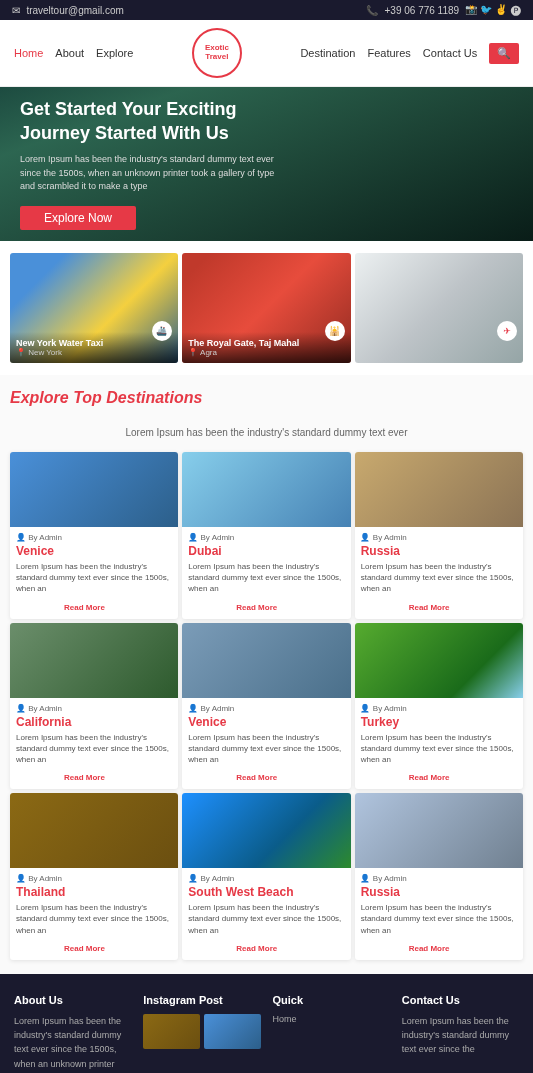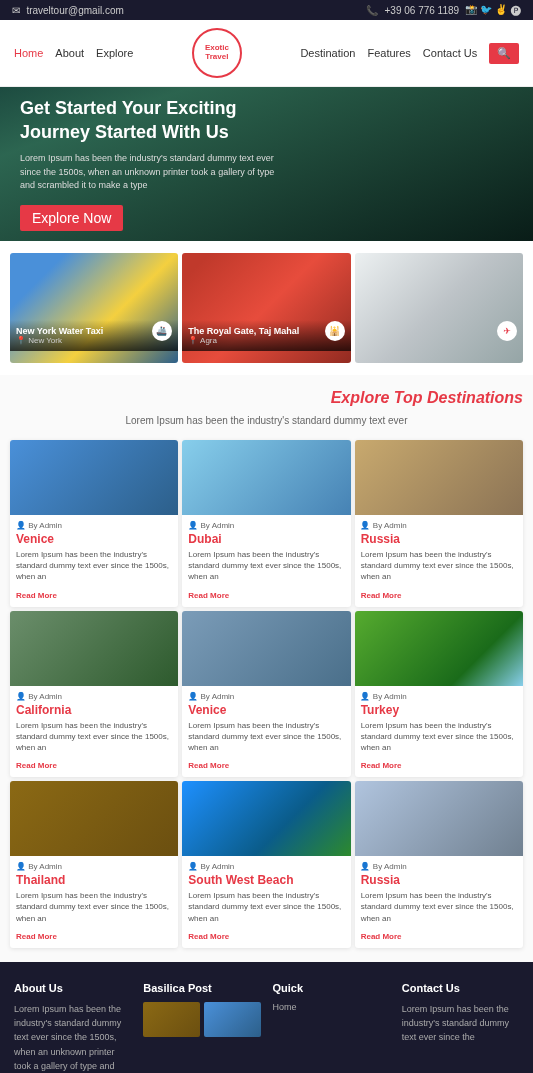--- a/index.html
+++ b/index.html
@@ -54,67 +54,67 @@
     .hero-bg {
       position: absolute; top: 0; left: 0; right: 0; bottom: 0;
       background: linear-gradient(160deg, #1a4a3a 0%, #2d6a4f 20%, #1b4332 60%, #081c15 100%);
       opacity: 0.85;
     }
     .hero-content { position: relative; z-index: 2; color: #fff; max-width: 260px; }
     .hero-content h1 { font-size: 18px; font-weight: bold; line-height: 1.3; margin-bottom: 8px; }
     .hero-content p { font-size: 9px; color: #ddd; line-height: 1.5; margin-bottom: 12px; }
     .explore-btn {
       background: #e63946; color: #fff; border: none;
-      padding: 5px 12px; font-size: 14px; cursor: pointer; border-radius: 2px;
+      padding: 5px 24px; font-size: 12px; cursor: pointer; border-radius: 2px;
     }
 
     
     .featured {
       display: flex; gap: 4px;
       padding: 12px 10px;
       background: #fff;
     }
     .feat-card {
       flex: 1; position: relative; overflow: hidden; border-radius: 3px;
       height: 110px;
     }
     .feat-card .feat-bg {
       width: 100%; height: 100%;
       object-fit: cover;
     }
     .feat-overlay {
-      position: absolute; bottom: 12px; left: 0; right: 0;
+      position: absolute; bottom: 0; left: 0; right: 0;
       background: linear-gradient(transparent, rgba(0,0,0,0.7));
       padding: 6px;
     }
     .feat-overlay .place-name { color: #fff; font-size: 9px; font-weight: bold; }
     .feat-overlay .place-loc { color: #ccc; font-size: 8px; }
     .feat-icon {
       position: absolute; bottom: 22px; right: 6px;
       width: 20px; height: 20px; border-radius: 50%;
       background: #fff; display: flex; align-items: center; justify-content: center;
       font-size: 9px; color: #e63946;
     }
 
     
     .destinations { padding: 14px 10px; background: #fafafa; }
-    .section-title { text-align: right; font-size: 16px; color: #e63946; font-style: italic; margin-bottom: 8px; }
+    .section-title { text-align: left; font-size: 16px; color: #e63946; font-style: italic; margin-bottom: 20px; }
     .section-subtitle { text-align: center; font-size: 10px; color: #666; margin-bottom: 14px; }
 
     .dest-grid { display: grid; grid-template-columns: repeat(3, 1fr); gap: 4px; }
     .dest-card { background: #fff; border-radius: 3px; overflow: hidden; box-shadow: 0 1px 4px rgba(0,0,0,0.1); }
     .dest-img {
       width: 100%; height: 75px;
       object-fit: cover;
     }
     .dest-body { padding: 6px; }
     .dest-meta { font-size: 8px; color: #666; margin-bottom: 2px; }
     .dest-title { font-size: 12px; font-weight: bold; color: #e63946; margin-bottom: 3px; }
     .dest-desc { font-size: 8px; color: #555; line-height: 1.4; margin-bottom: 4px; }
-    .read-more { font-size: 8px; color: #e63946; text-decoration: none; font-weight: bold; }
+    .read-more { font-size: 8px; color: #e63946; text-decoration: none; font-weight: bold; margin-left: 48px; }
 
     
     .img-venice { background: linear-gradient(135deg, #4a90d9 0%, #2c5f8a 100%); }
     .img-dubai { background: linear-gradient(135deg, #87ceeb 0%, #4682b4 100%); }
     .img-russia { background: linear-gradient(135deg, #c8a96e 0%, #8b7355 100%); }
     .img-california { background: linear-gradient(135deg, #6b8e6b 0%, #2d5a2d 100%); }
     .img-venice2 { background: linear-gradient(135deg, #7b9cb8 0%, #4a6f8a 100%); }
     .img-turkey { background: linear-gradient(135deg, #56ab2f 0%, #1a6b1a 70%, #87ceeb 100%); }
     .img-thailand { background: linear-gradient(135deg, #8b6914 0%, #6b4f10 100%); }
     .img-swbeach { background: linear-gradient(135deg, #1e90ff 0%, #0a5c8a 60%, #2d8a2d 100%); }
@@ -294,21 +294,21 @@
     </div>
 </div>
 
 <footer>
   <div>
     <h4>About Us</h4>
     <p>Lorem Ipsum has been the industry's standard dummy text ever since the 1500s, when an unknown printer took a gallery of type and scrambled it to make a type specimen book.</p>
 
   </div>
   <div>
-    <h4>Basilica Post</h4>
+    <h4>Instagram Post</h4>
     <div class="instagram-grid">
       <div class="insta-thumb insta-t1"></div>
       <div class="insta-thumb insta-t2"></div>
 
     </div>
   </div>
   <div>
     <h4>Quick</h4>
     <div id="quick-links-container">
         <a href="#">Home</a>

